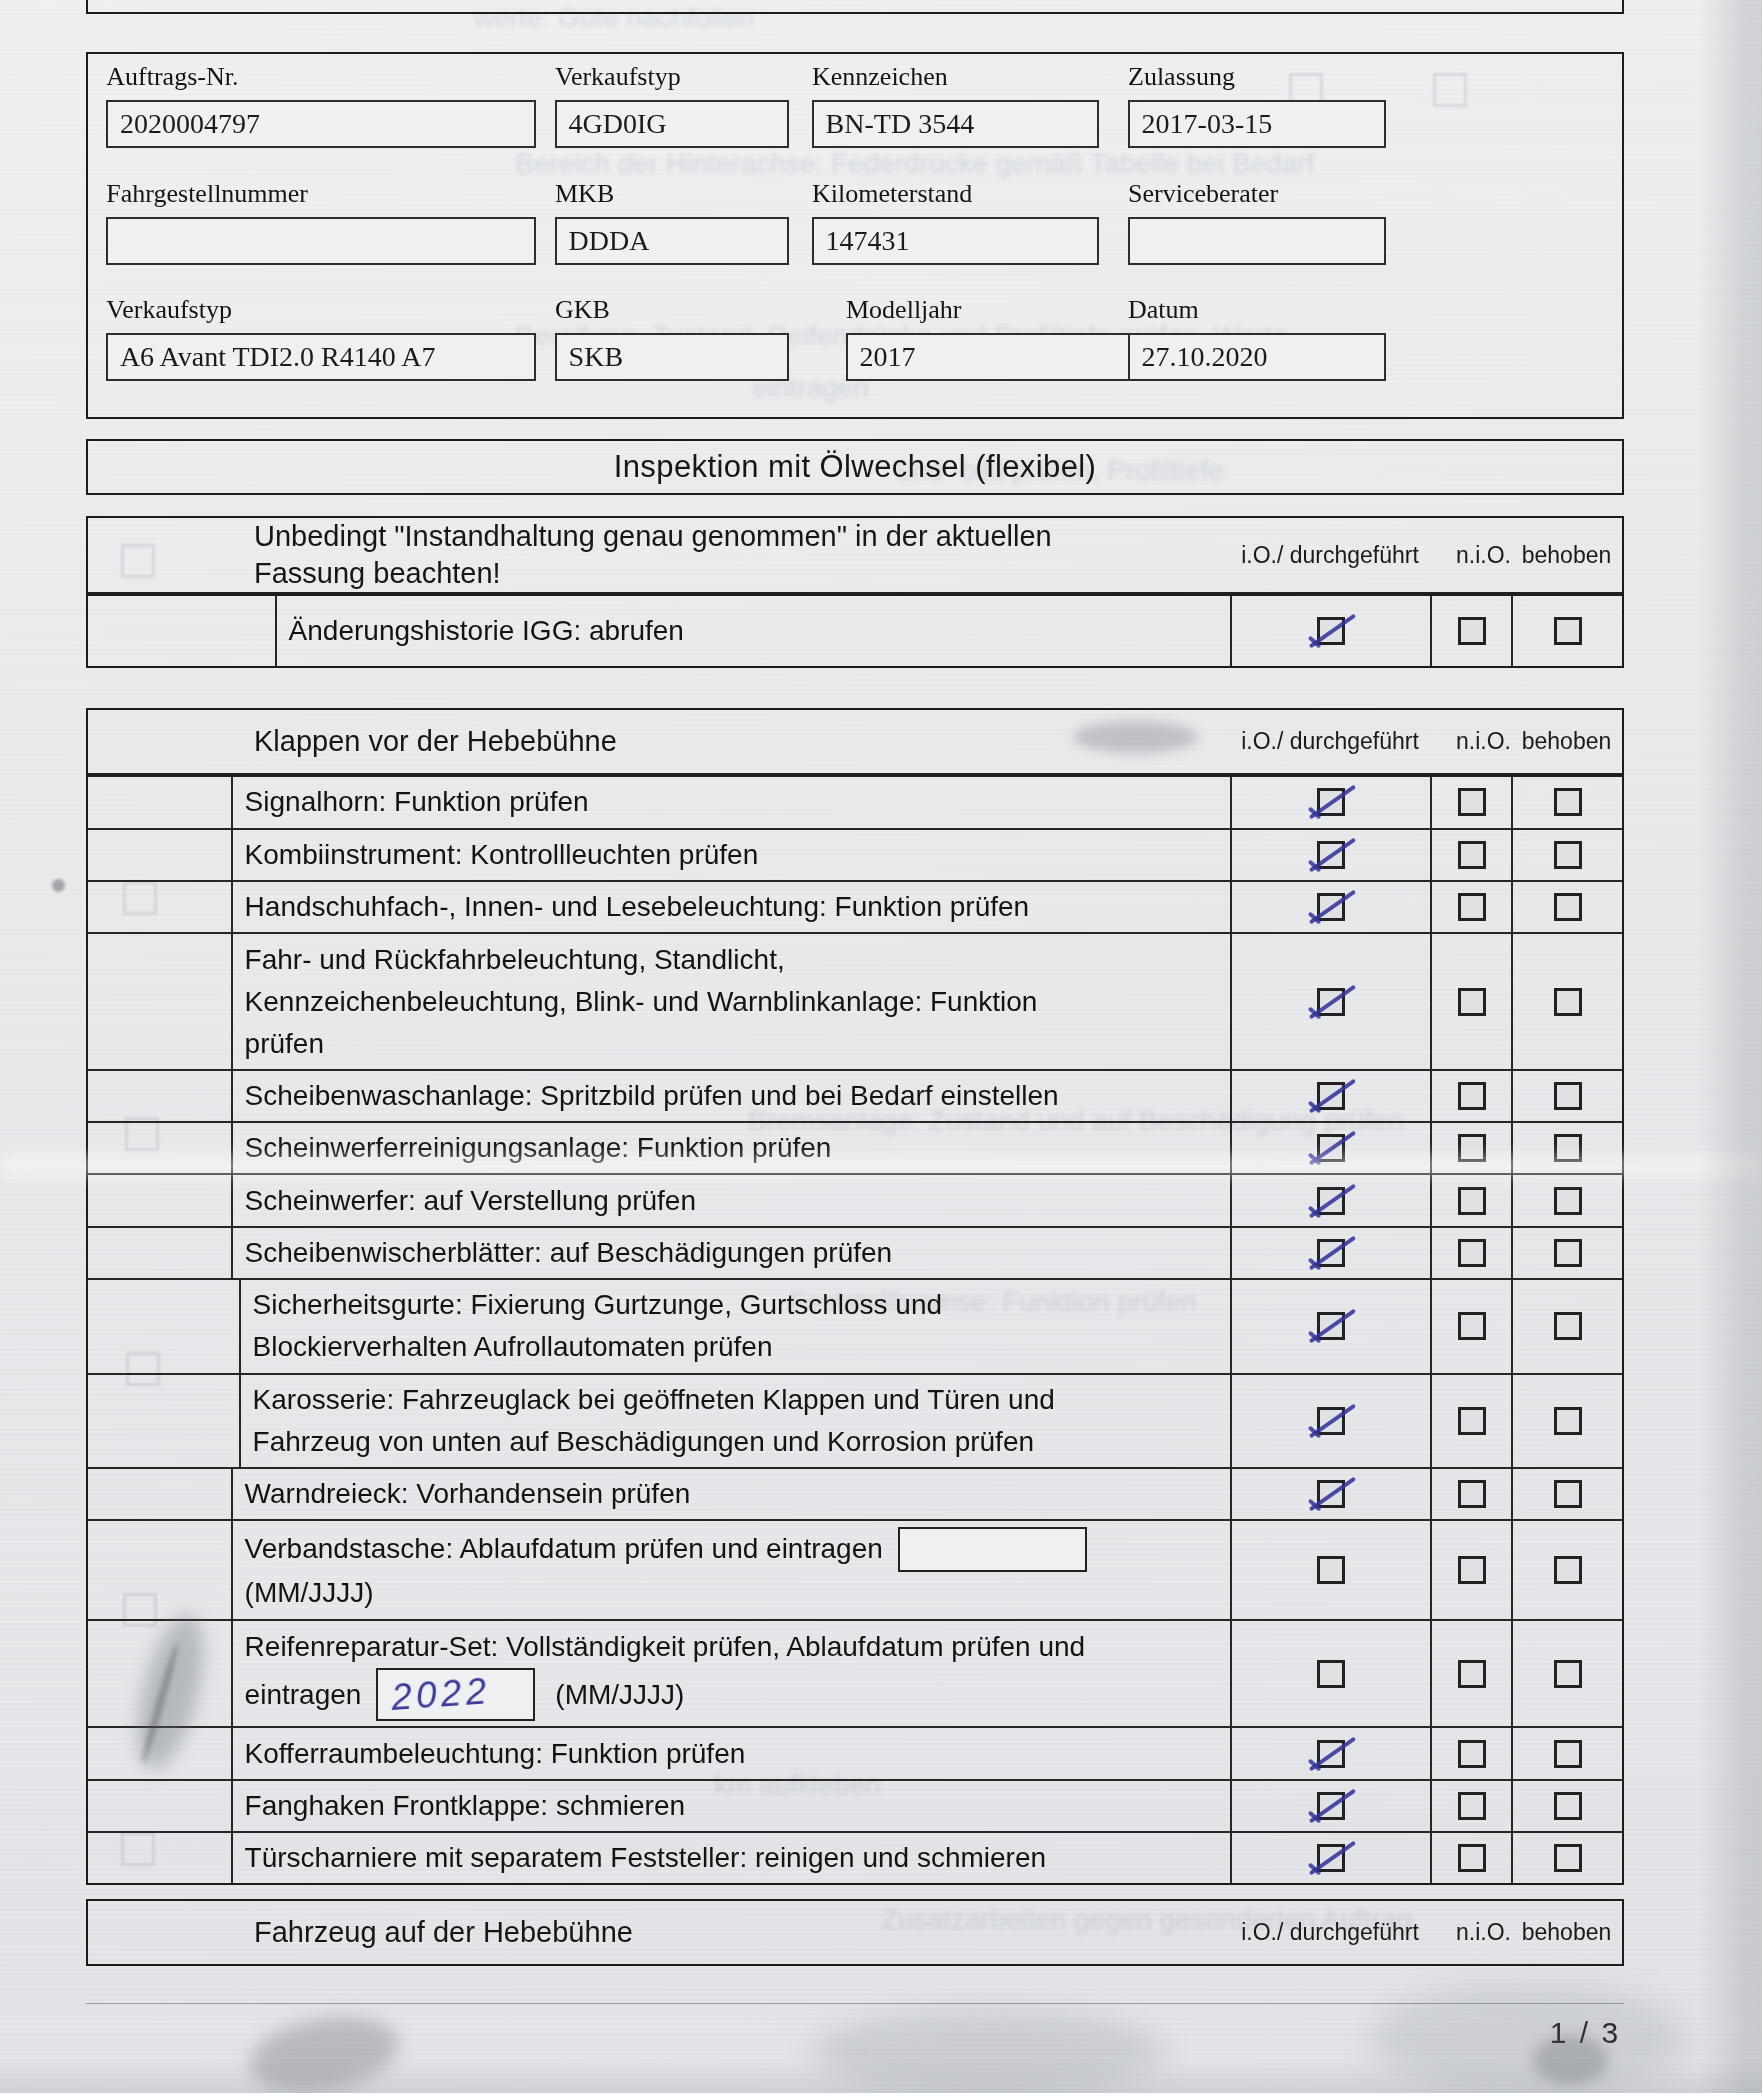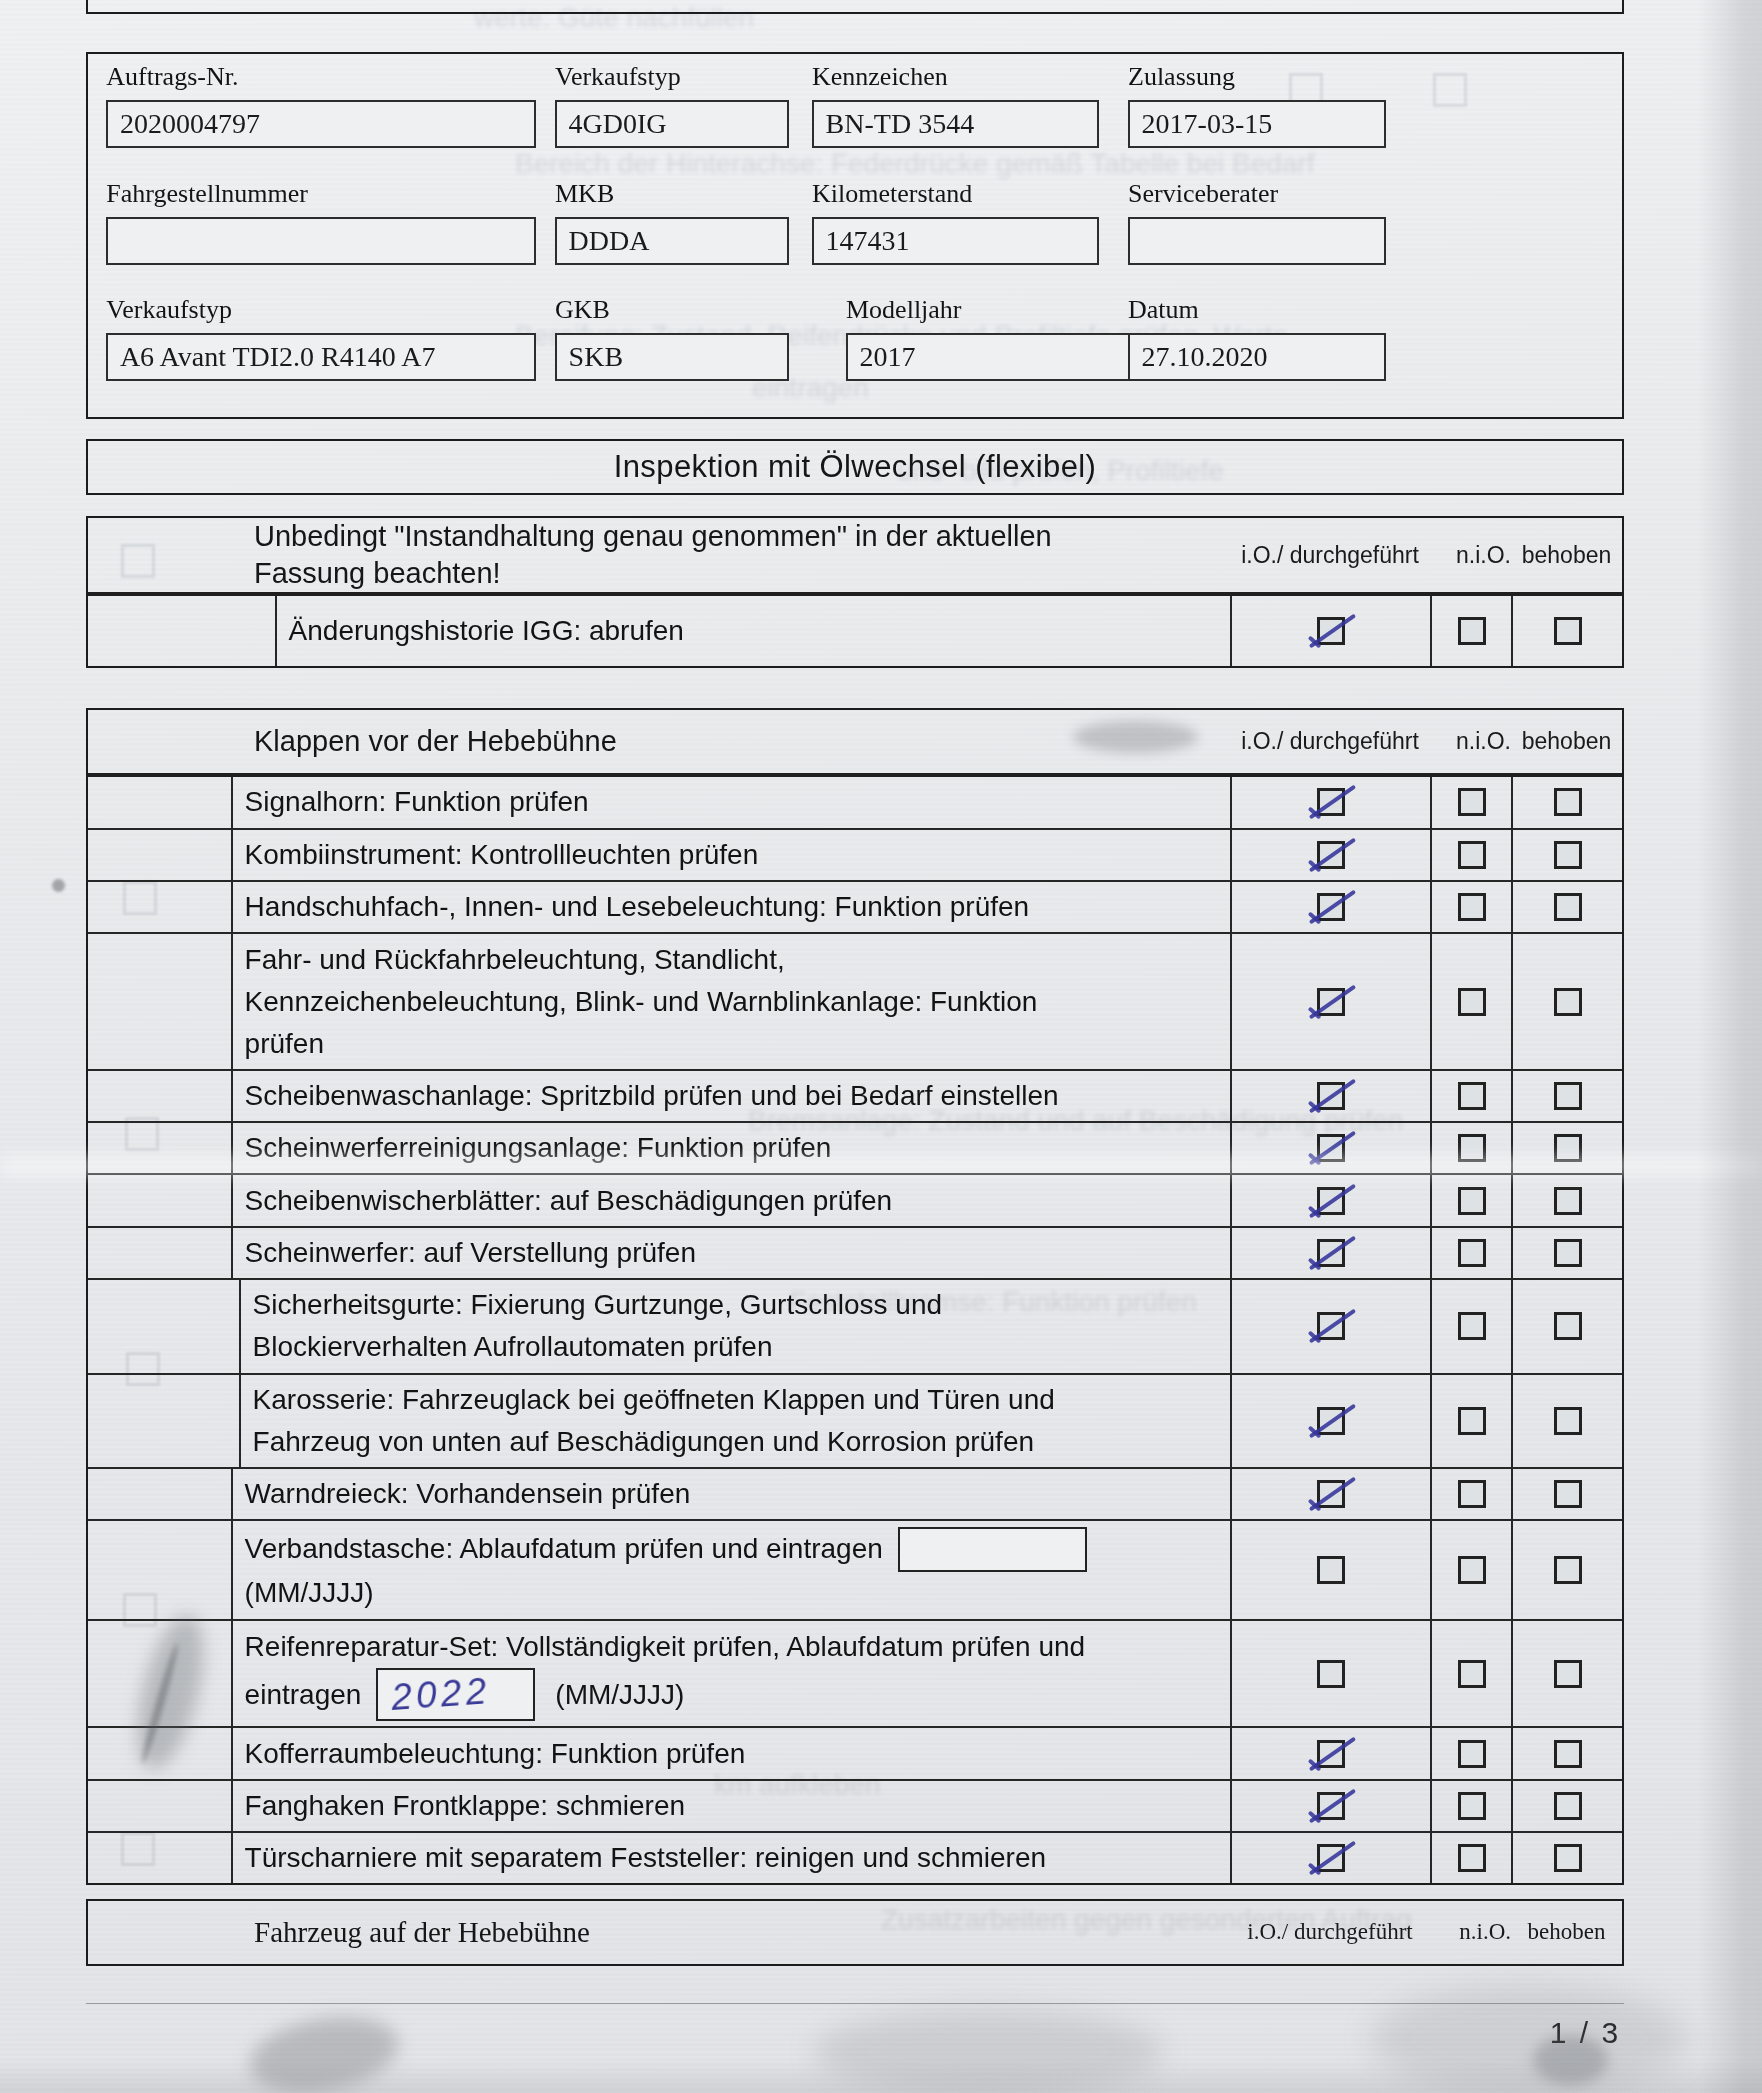--- a/index.html
+++ b/index.html
@@ -16,21 +16,21 @@
   .vbox{position:relative;height:367px;font-family:Liberation Serif, serif;}
   .vfield{position:absolute;}
   .vfield .lbl{font-size:26px;color:#141414;margin-bottom:8.3px;}
   .vfield .val{height:48px;border:2.1px solid #2d2d2d;background:#eef0f2;font-size:28px;
     display:flex;align-items:center;padding:0 11.6px;box-sizing:border-box;position:relative;color:#1b1b1b;}
   
   .title-bar{margin-top:20px;height:56px;display:flex;align-items:center;justify-content:center;font-size:31px;letter-spacing:0.4px;}
   
   .nbox{margin-top:21.6px;}
   .mbox{margin-top:40px;}
-  .lbox{margin-top:13.3px;font-family:Liberation Serif, serif;}
+  .lbox{margin-top:13.3px;}
   .sec-head{display:flex;align-items:center;min-height:63px;}
   .sec-head.with-rule{border-bottom:4.2px solid #1f1f1f;}
   .sec-title{flex:1;padding-left:166px;font-size:29px;line-height:37px;}
   .cols{display:flex;align-items:center;font-size:23px;color:#1a1a1a;}
   .cols .c-ok{width:200px;text-align:center;}
   .cols .c-nok{width:81px;text-align:right;}
   .cols .c-beh{width:111px;text-align:center;}
   .crow{display:flex;align-items:stretch;min-height:50px;}
   .crow + .crow{border-top:2.1px solid #262626;}
   .gutter{width:145px;border-right:2.1px solid #262626;box-sizing:border-box;flex:none;}
@@ -289,37 +289,37 @@
             <span class="cb"></span>
           </div>
         <div class="cell beh">
             <span class="cb"></span>
           </div>
       </div>
 
       <div class="crow">
         <div class="gutter"></div>
         <div class="itext">
+            <div class="tline">Scheinwerfer: auf Verstellung prüfen</div>
+          </div>
+        <div class="cell ok">
+            <span class="cb checked"></span>
+          </div>
+        <div class="cell nok">
+            <span class="cb"></span>
+          </div>
+        <div class="cell beh">
+            <span class="cb"></span>
+          </div>
+      </div>
+
+      <div class="crow">
+        <div class="gutter"></div>
+        <div class="itext">
             <div class="tline">Scheibenwischerblätter: auf Beschädigungen prüfen</div>
-          </div>
-        <div class="cell ok">
-            <span class="cb checked"></span>
-          </div>
-        <div class="cell nok">
-            <span class="cb"></span>
-          </div>
-        <div class="cell beh">
-            <span class="cb"></span>
-          </div>
-      </div>
-
-      <div class="crow">
-        <div class="gutter"></div>
-        <div class="itext">
-            <div class="tline">Scheinwerfer: auf Verstellung prüfen</div>
           </div>
         <div class="cell ok">
             <span class="cb checked"></span>
           </div>
         <div class="cell nok">
             <span class="cb"></span>
           </div>
         <div class="cell beh">
             <span class="cb"></span>
           </div>

